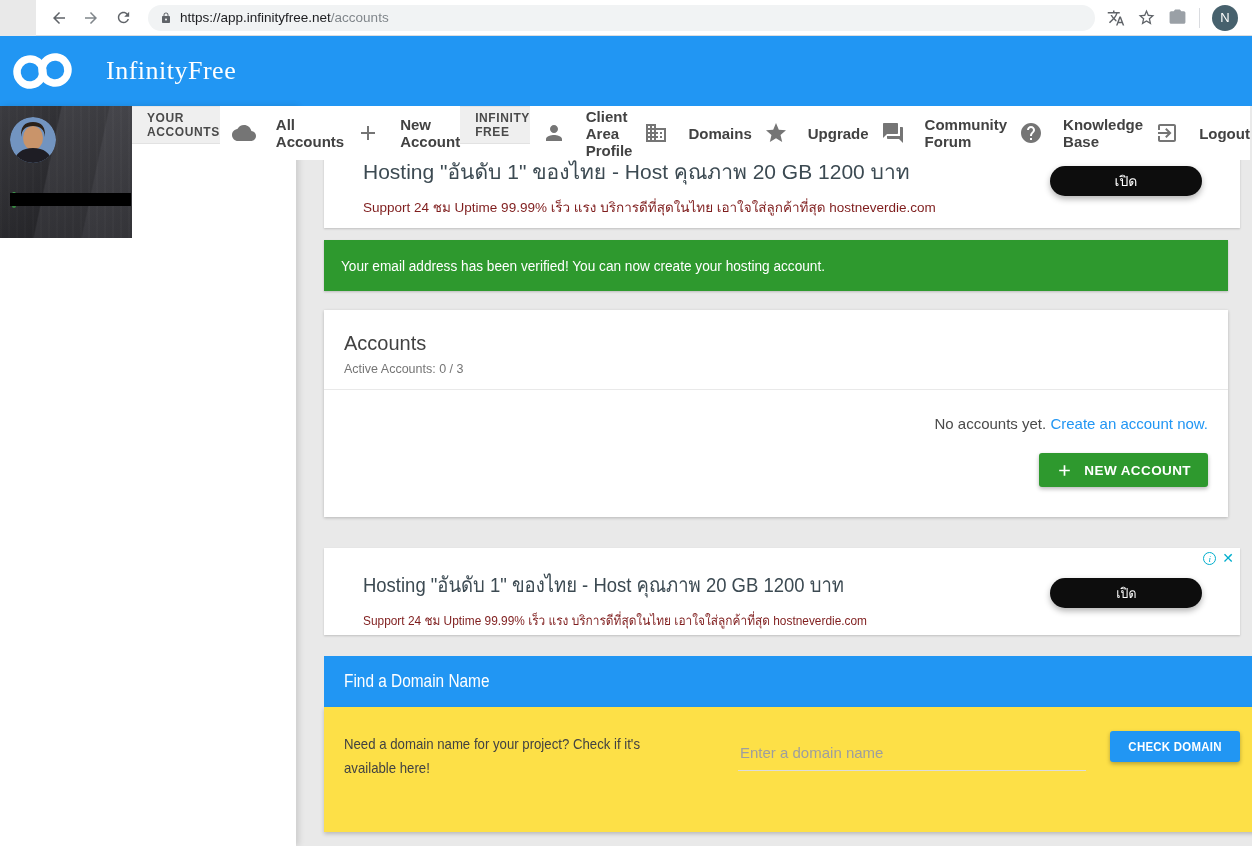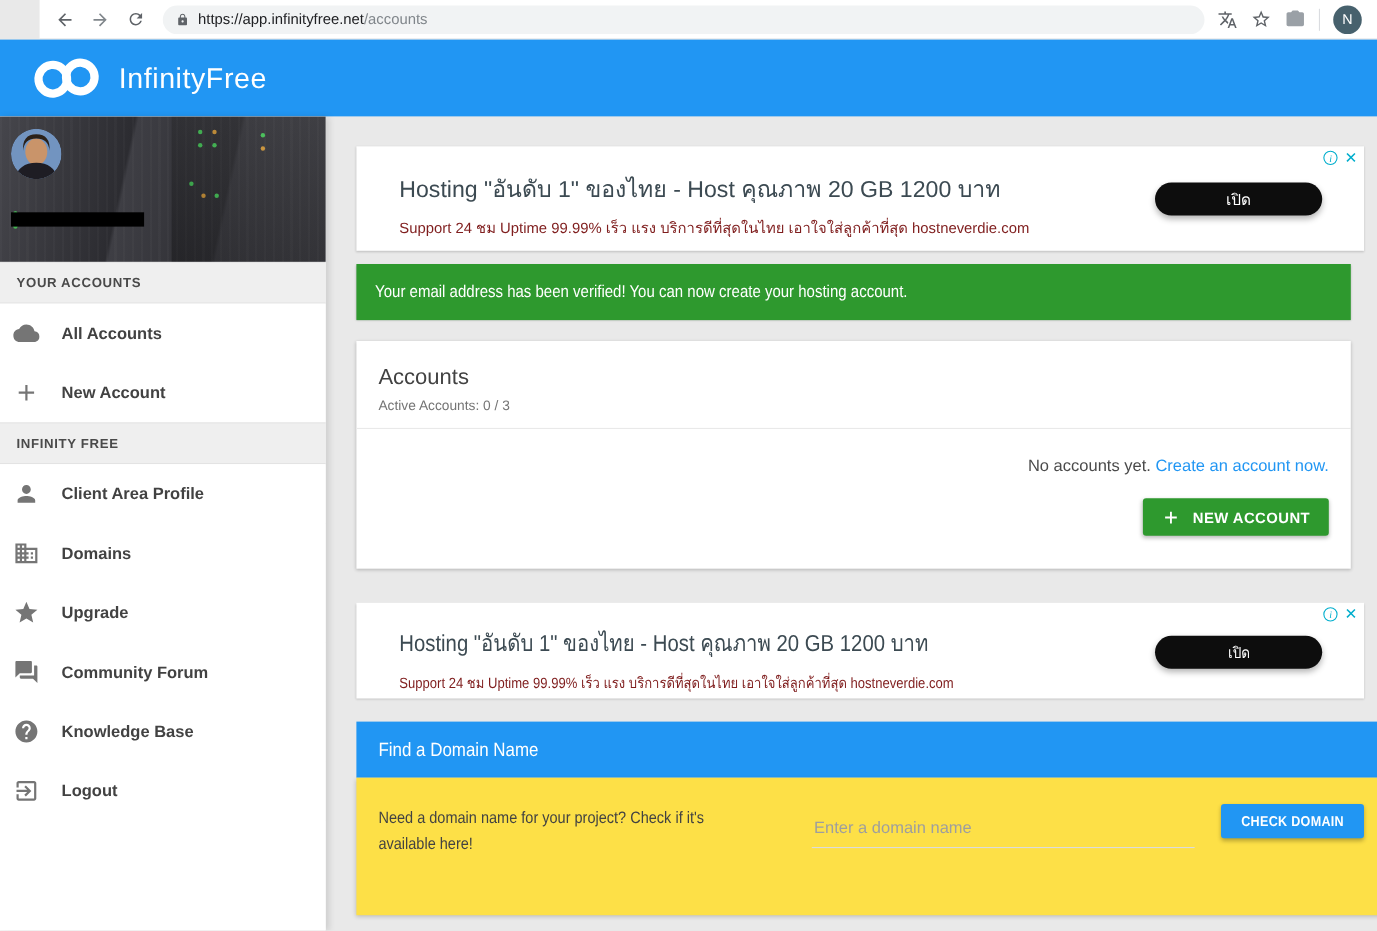--- a/index.html
+++ b/index.html
@@ -10,26 +10,26 @@
   .chrome { height:36px; background:#fff; border-bottom:1px solid #dcdee1; display:flex; align-items:center; padding:0 10px; gap:6px;margin-left:36px; }
   .nav-btn { width:26px; height:26px; display:flex; align-items:center; justify-content:center; border-radius:50%; cursor:pointer; flex:0 0 auto; }
   .url-bar { flex:1; max-width:950px; height:26px; background:#f1f3f4; border-radius:13px; display:flex; align-items:center; padding:0 12px; gap:8px; margin:0 6px; cursor:text; }
   .url-text { font-size:13.5px; color:#202124; white-space:nowrap; }
   .url-text .path { color:#80868b; }
   .chrome-right { display:flex; align-items:center; gap:12px; margin-left:auto; padding-right:4px; }
   .chrome-sep { width:1px; height:20px; background:#dadce0; }
   .chrome-avatar { width:26px; height:26px; border-radius:50%; background:#47616d; color:#fff; font-size:13px; display:flex; align-items:center; justify-content:center; cursor:pointer; }
 
   
-  .app-header { height:70px; background:#2196f3; display:flex; align-items:center; padding-left:28px; gap:14px; }
+  .app-header { height:70px; background:#2196f3; display:flex; align-items:center; padding-left:10px; gap:30px;font-family:Liberation Serif, serif; }
   .brand { color:#fff; font-size:26px; font-weight:300; letter-spacing:.5px; cursor:pointer; }
 
   
   .layout { display:flex; height:740px; }
-  .sidebar { width:296px; flex:0 0 296px; background:#fff; box-shadow:3px 0 6px rgba(0,0,0,.12); z-index:2; display:flex; flex-direction:column; }
+  .sidebar { width:296px; flex:0 0 296px; background:#fff; box-shadow:3px 0 6px rgba(0,0,0,.12); z-index:2; display:flex; flex-direction:row; }
   .main { flex:1; background:#e9e9e9; padding:27px 12px 0 28px; overflow:hidden; }
 
   
   .profile { height:132px; flex:0 0 132px; position:relative; overflow:hidden;
     background:
       repeating-linear-gradient(90deg, rgba(255,255,255,.025) 0 2px, transparent 2px 8px),
       linear-gradient(102deg,#46464c 0%,#2c2c31 38%,#3e3e44 39%,#2f2f34 68%,#3a3a40 69%,#2a2a2f 100%);
   }
   .profile::after { content:''; position:absolute; right:0; top:0; width:140px; height:100%;
     background:linear-gradient(250deg, rgba(255,255,255,.08), rgba(0,0,0,.3)); }

